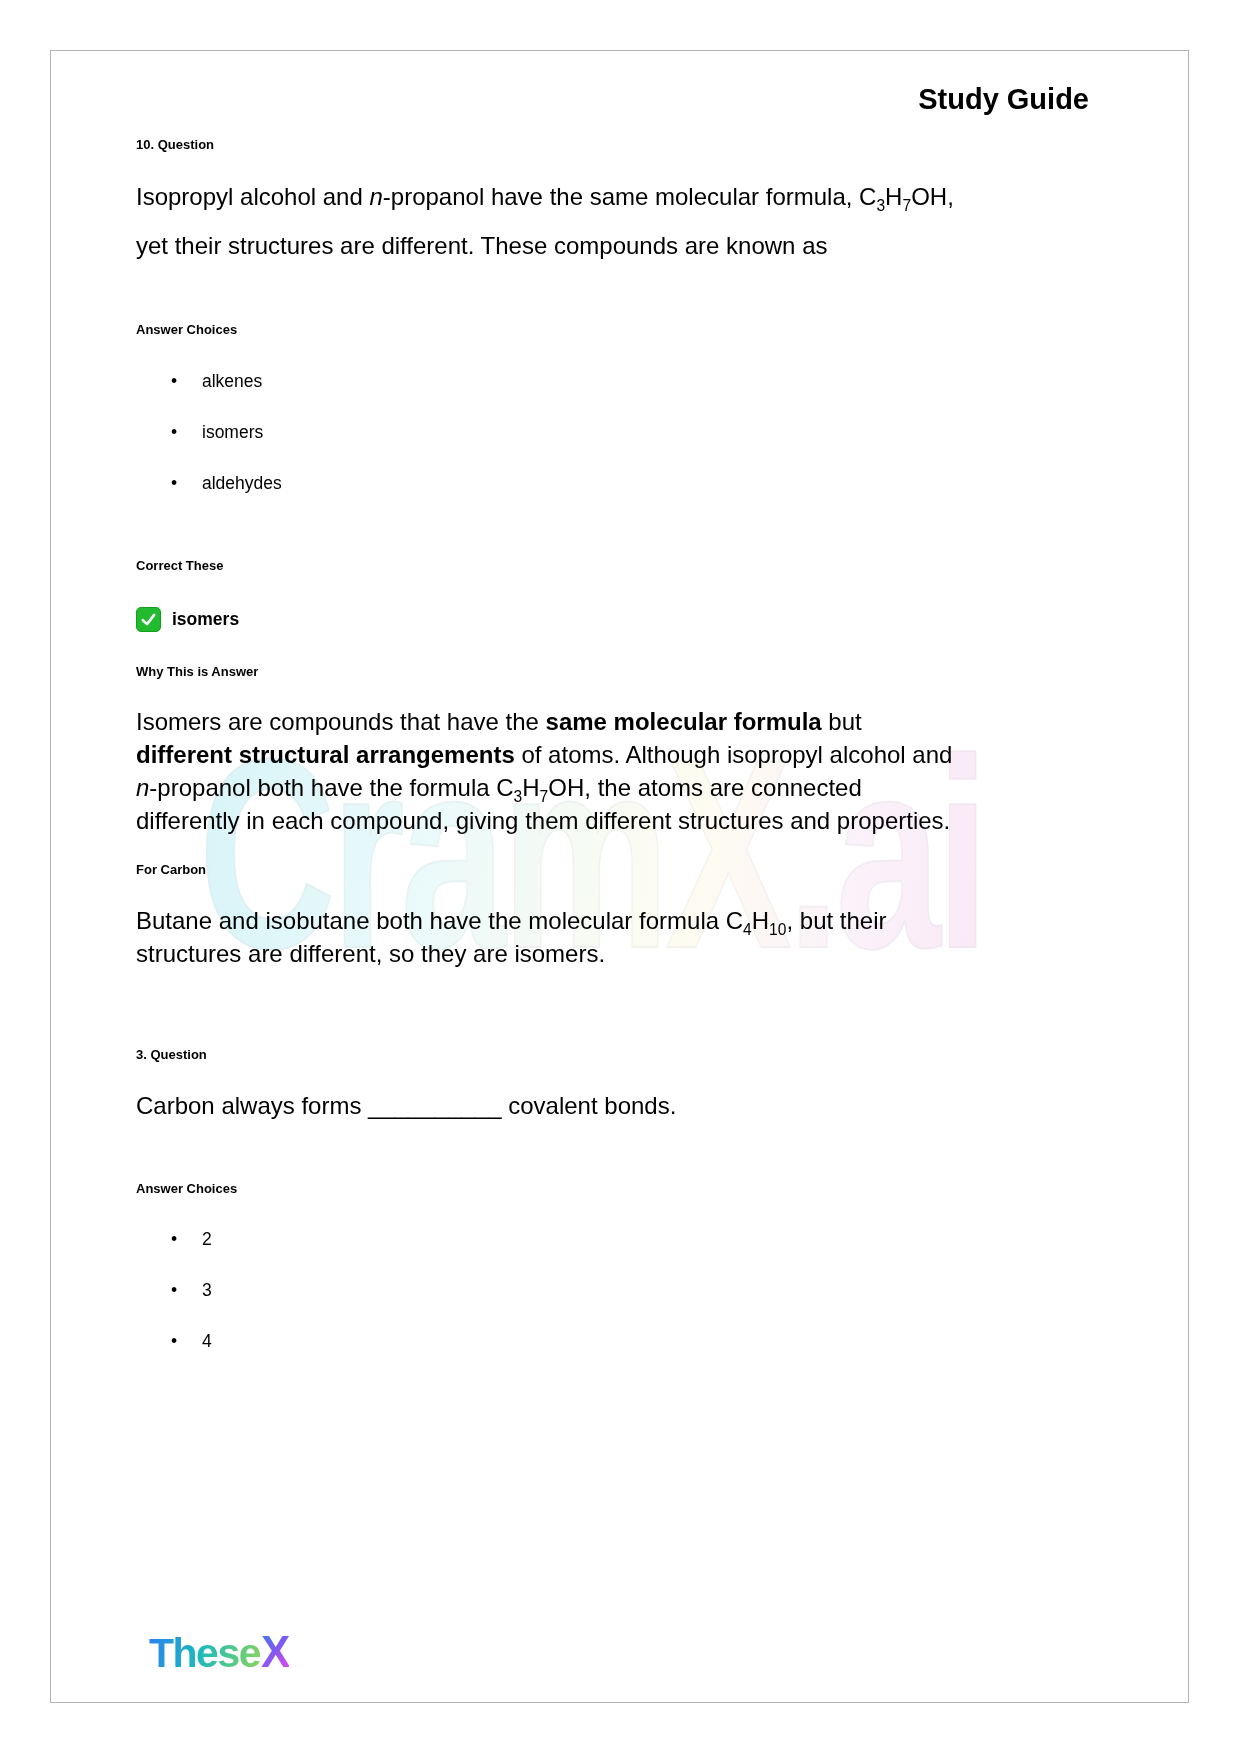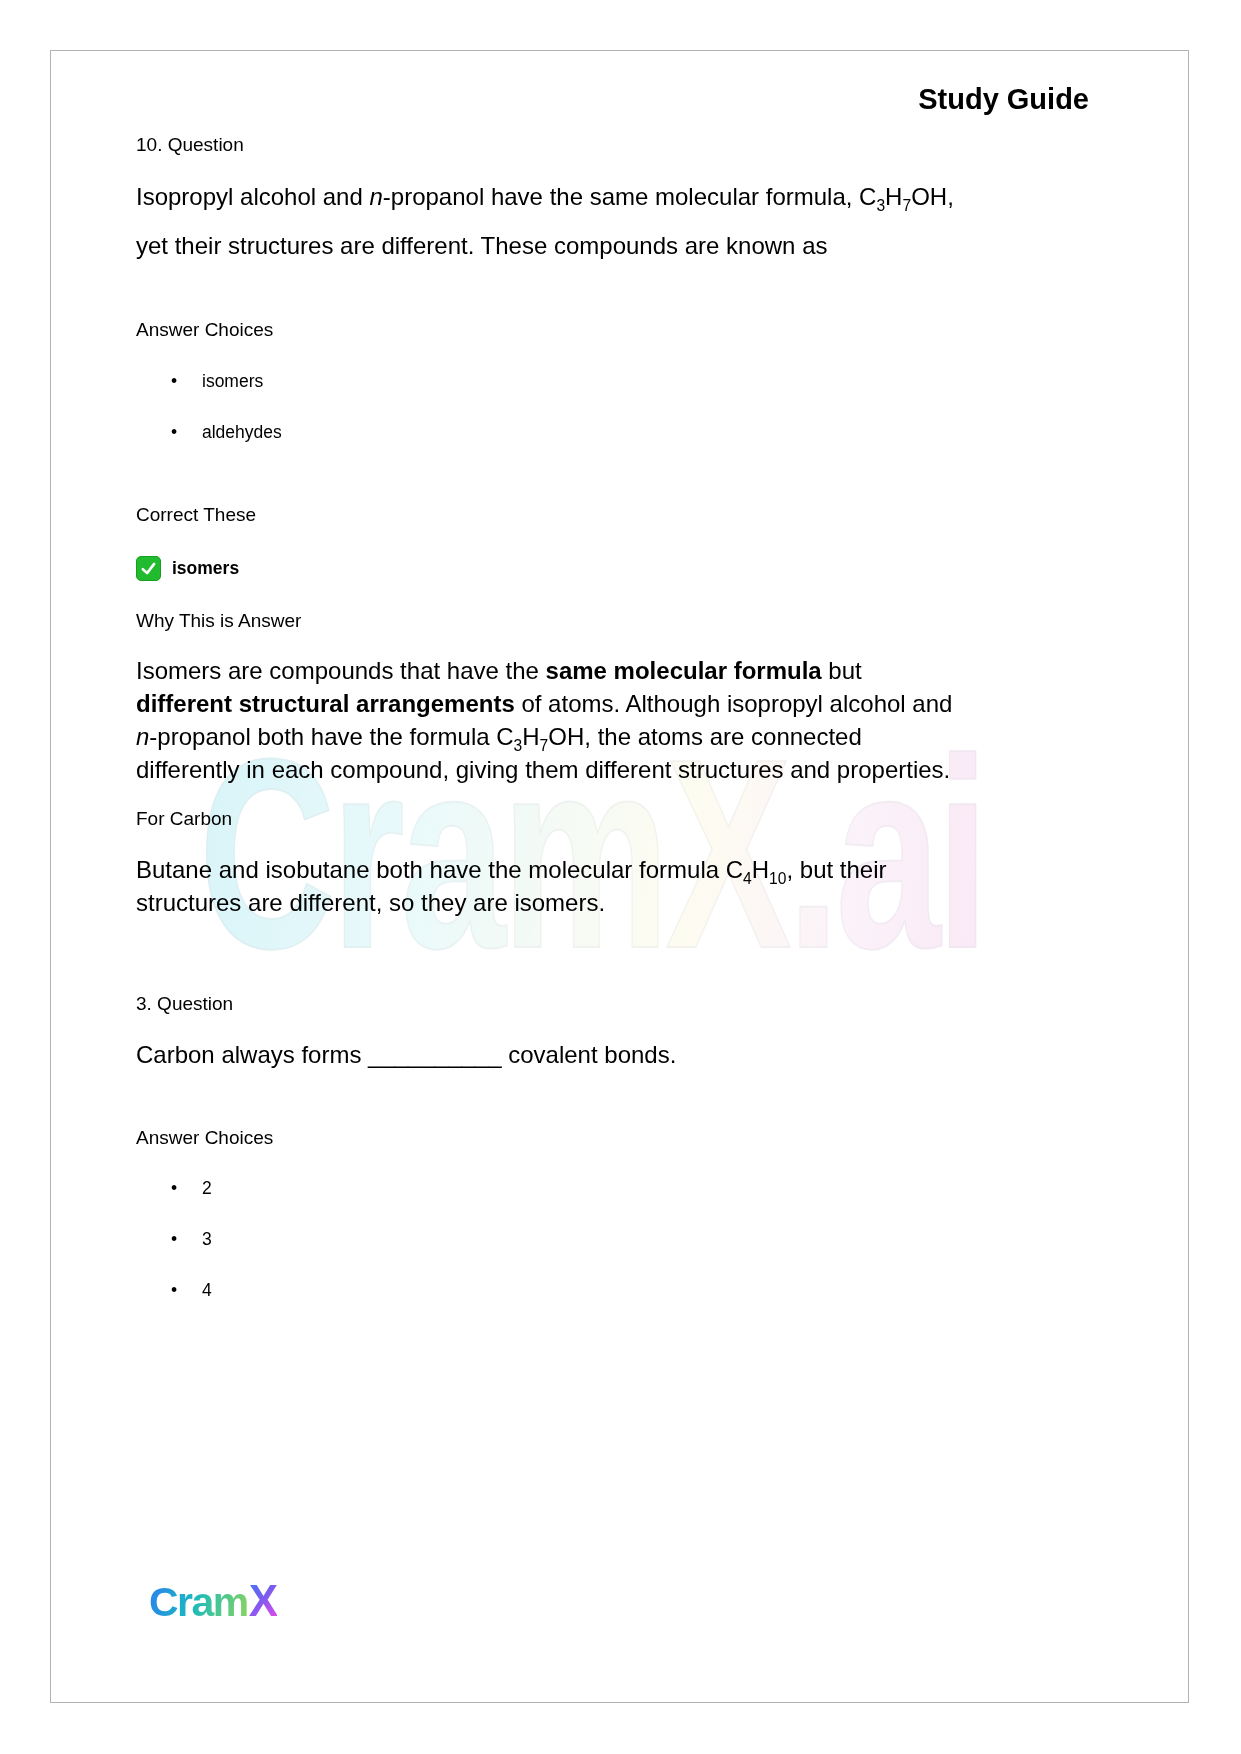--- a/index.html
+++ b/index.html
@@ -11,21 +11,21 @@
                font-size:270px; font-weight:bold; line-height:270px; letter-spacing:-6px;
                transform:scaleX(0.70); transform-origin:left top;
                white-space:nowrap; pointer-events:none; opacity:0.55;
                background:linear-gradient(100deg,#b9ecf4 0%, #d9f6f7 28%, #eef7ee 46%,
                           #fdfae6 62%, #f9e9f6 82%, #f5d7f0 100%);
                -webkit-background-clip:text; background-clip:text; color:transparent;
                -webkit-text-stroke:2px rgba(195,200,205,0.30); }
   .content { position:relative; z-index:1; padding:0 35px 0 85px; }
   .title { font-size:29px; line-height:38px; font-weight:bold; text-align:right;
            padding-right:64px; margin-top:29px; }
-  .h { font-size:19px; line-height:22px; font-weight:normal; }
+  .h { font-size:13px; line-height:22px; font-weight:bold; }
   .body-txt { font-size:24px; width:828px; }
   sub { font-size:0.65em; line-height:0; }
   .q-text { line-height:49px; }
   .expl { line-height:33px; }
   ul { list-style:none; width:828px; }
   li { position:relative; font-size:17.5px; line-height:22px; padding-left:66px; }
   li + li { margin-top:29px; }
   li::before { content:"\2022"; position:absolute; left:35px; top:0; }
   .m16 { margin-top:16px; } .m15 { margin-top:15px; } .m22 { margin-top:22px; }
   .m23 { margin-top:23px; } .m28 { margin-top:28px; } .m29 { margin-top:29px; }
@@ -57,20 +57,21 @@
 
     <div class="title">Study Guide</div>
 
     <div class="h m16">10. Question</div>
 
     <p class="body-txt q-text m16"><span>Isopropyl alcohol and </span><span style="font-style: italic;">n</span><span>-propanol have the same molecular formula, C</span><sub>3</sub><span>H</span><sub>7</sub><span>OH, yet their structures are different. These compounds are known as</span></p>
 
     <div class="h m49">Answer Choices</div>
 
     <ul class="m29">
+      <li>alkenes</li>
       <li>isomers</li>
       <li>aldehydes</li>
     </ul>
 
     <div class="h m61">Correct These</div>
 
     <div class="correct-row m29">
       <span class="checkbox">
         <svg width="17" height="17" viewBox="0 0 24 24" aria-hidden="true">
           <polyline points="4,13 10,18.5 20,5.5" fill="none" stroke="#ffffff" stroke-width="3.6" stroke-linecap="round" stroke-linejoin="round"></polyline>
@@ -93,17 +94,17 @@
 
     <div class="h m48">Answer Choices</div>
 
     <ul class="m28">
       <li>2</li>
       <li>3</li>
       <li>4</li>
     </ul>
 
     <div class="logo m277">
-      <span class="logo-cram">Cram</span><span class="logo-x">X</span>
+      <span class="logo-cram">These</span><span class="logo-x">X</span>
     </div>
 
   </div>
 </div>
 
 </body></html>

